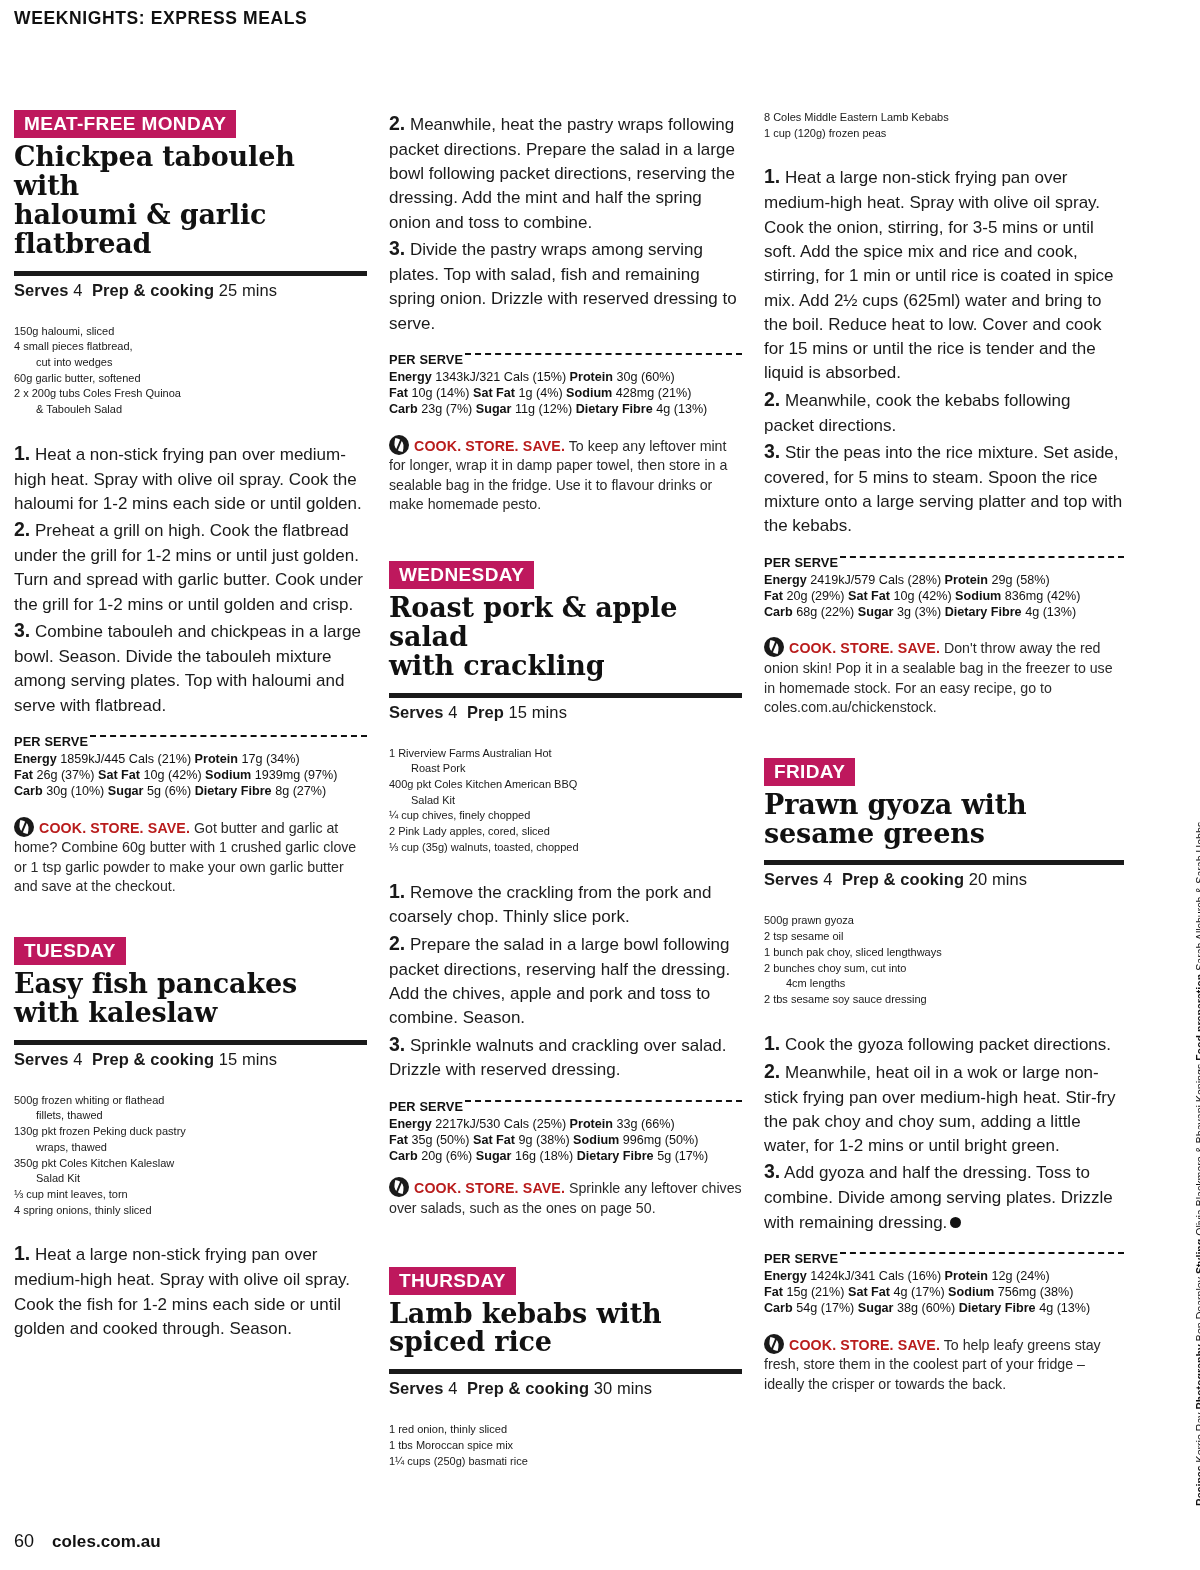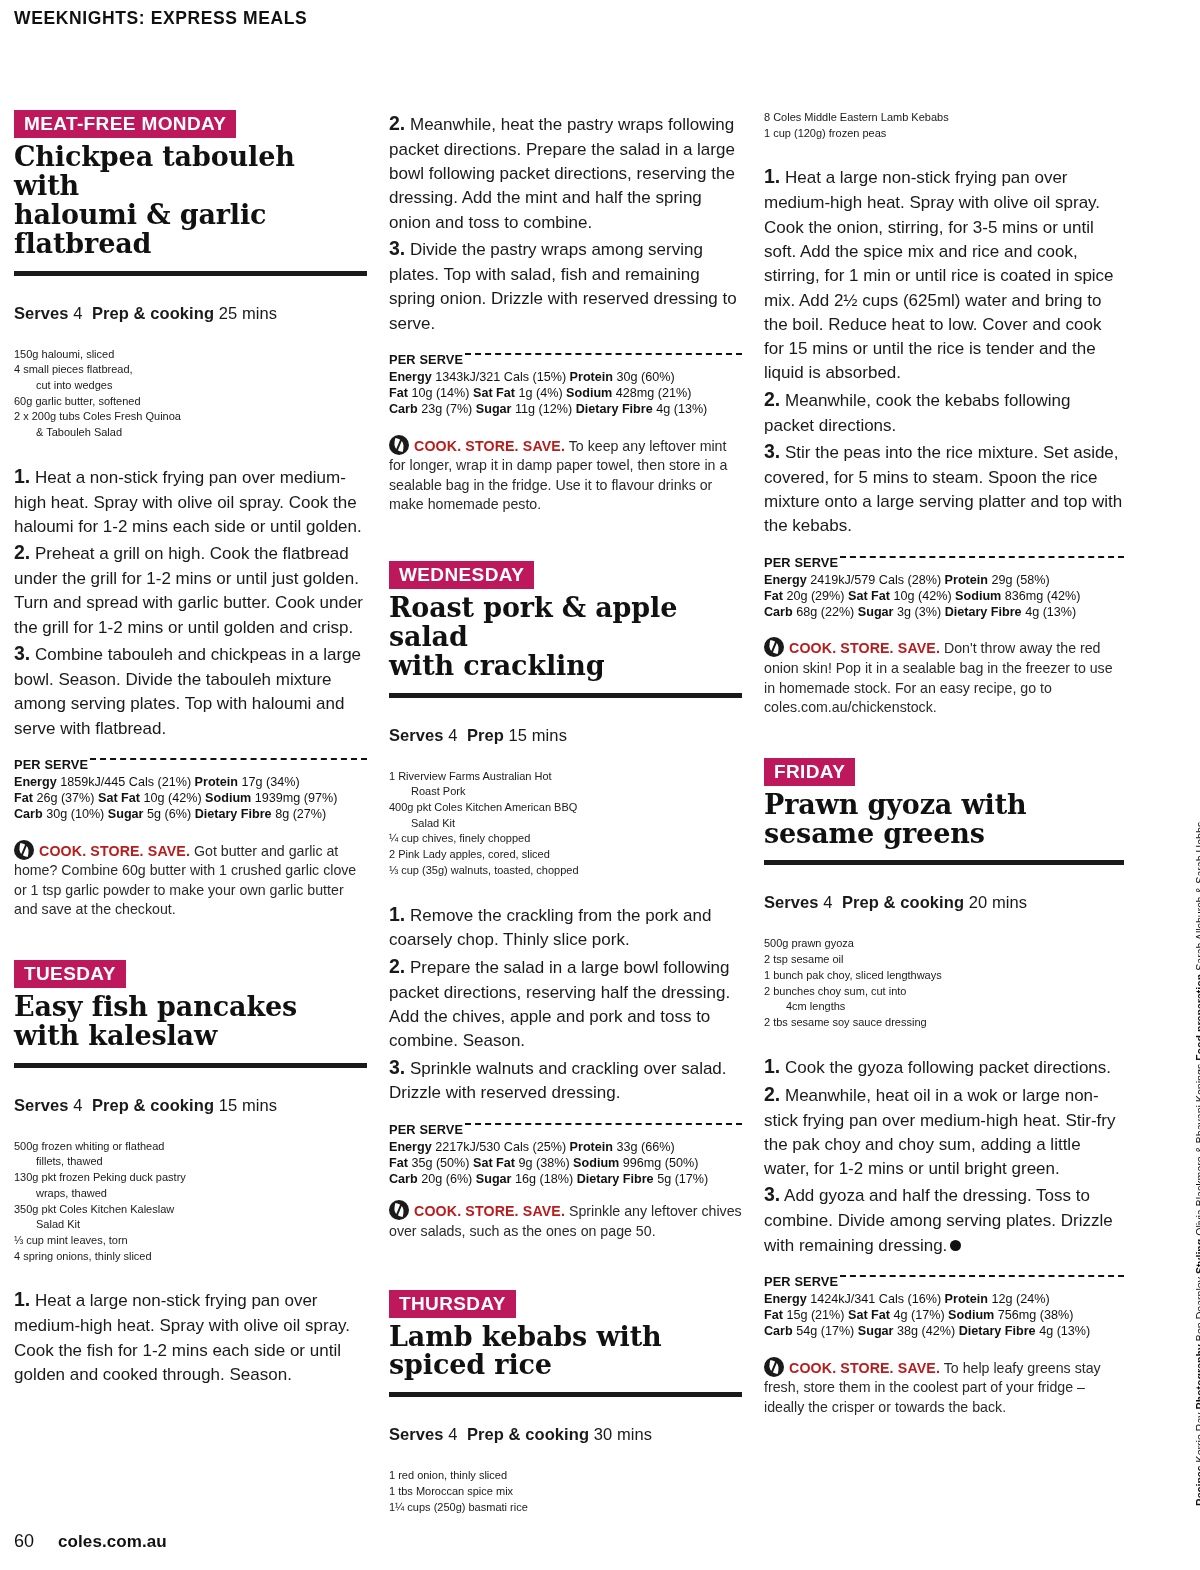--- a/index.html
+++ b/index.html
@@ -59,21 +59,21 @@
     margin: 2px 0 0 0;
     letter-spacing: -0.005em;
   }
   .rule {
     height: 5px;
     background: #1a1a1a;
     margin: 12px 0 0 0;
   }
   .serves-line {
     font-size: 16.5px;
-    margin-top: 28px;
+    margin-top: 5px;
     color: #1a1a1a;
     letter-spacing: 0.005em;
   }
   .serves-line b { font-weight: bold; }
   .ingredients {
     margin-top: 24px;
     font-size: 11px;
     line-height: 1.43;
     color: #1a1a1a;
   }
@@ -185,21 +185,21 @@
   }
   .credits-inner b { font-weight: bold; }
 
   
   .footer {
     position: absolute;
     left: 14px;
     bottom: 18px;
     display: flex;
     align-items: baseline;
-    gap: 24px;
+    gap: 18px;
   }
   .folio { font-size: 18px; color: #111; }
   .site { font-size: 17px; font-weight: bold; color: #111; letter-spacing: 0.005em; }
 </style>
 </head>
 <body>
 
 <div class="page-header">WEEKNIGHTS: EXPRESS MEALS</div>
 
 <div class="columns">
@@ -402,21 +402,21 @@
         <p><span class="num">2.</span> <span>Meanwhile, heat oil in a wok or large non-stick frying pan over medium-high heat. Stir-fry the pak choy and choy sum, adding a little water, for 1-2 mins or until bright green.</span></p>
         <p><span class="num">3.</span> <span>Add gyoza and half the dressing. Toss to combine. Divide among serving plates. Drizzle with remaining dressing.</span><span class="end-dot"></span></p>
       </div>
       <div class="per-serve">
         <div class="per-serve-head">
           <span>PER SERVE</span>
             <span class="dashes"></span>
         </div>
         <div class="nrow"><b>Energy</b> <span>1424kJ/341 Cals (16%)</span> <b>Protein</b> <span>12g (24%)</span></div>
         <div class="nrow"><b>Fat</b> <span>15g (21%)</span> <b>Sat Fat</b> <span>4g (17%)</span> <b>Sodium</b> <span>756mg (38%)</span></div>
-        <div class="nrow"><b>Carb</b> <span>54g (17%)</span> <b>Sugar</b> <span>38g (42%)</span> <b>Dietary Fibre</b> <span>4g (13%)</span></div>
+        <div class="nrow"><b>Carb</b> <span>54g (17%)</span> <b>Sugar</b> <span>38g (60%)</span> <b>Dietary Fibre</b> <span>4g (13%)</span></div>
       </div>
       <div class="css-tip">
         <span class="leaf-badge"></span><span class="css-label">COOK. STORE. SAVE.</span>
         <span>To help leafy greens stay fresh, store them in the coolest part of your fridge – ideally the crisper or towards the back.</span>
       </div>
     </div>
   </div>
 </div>
 
 <div class="credits">

